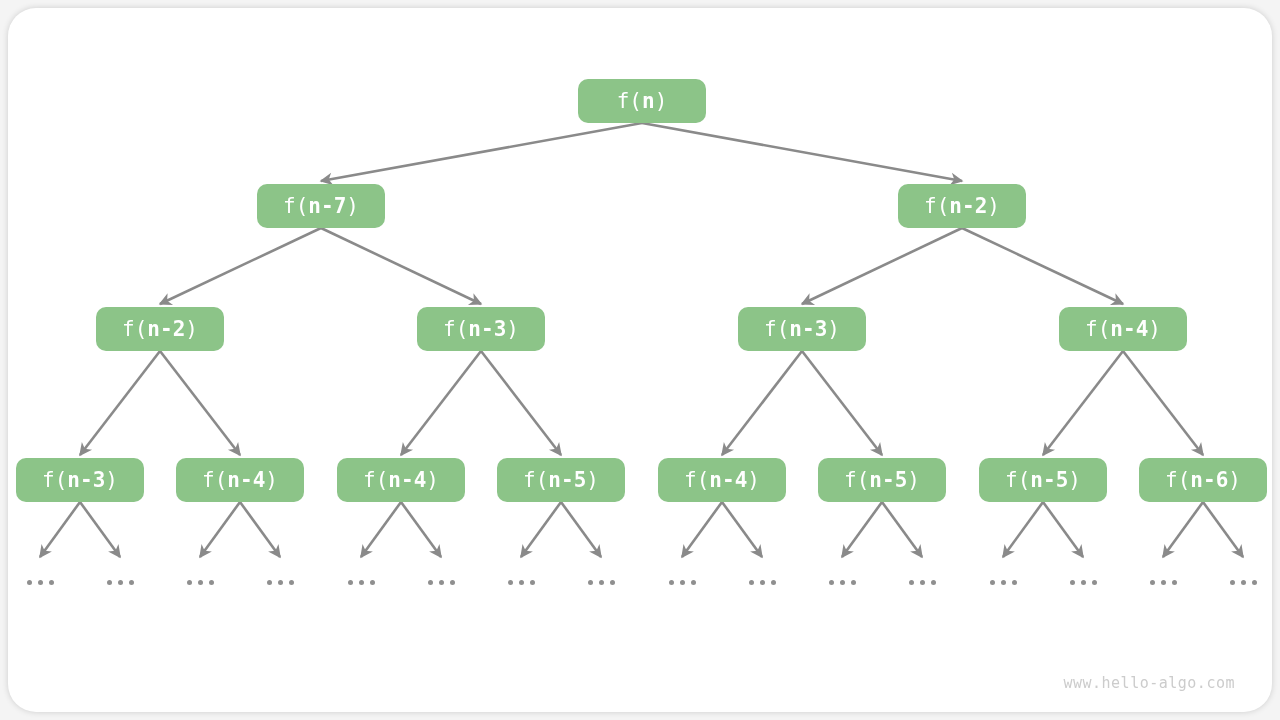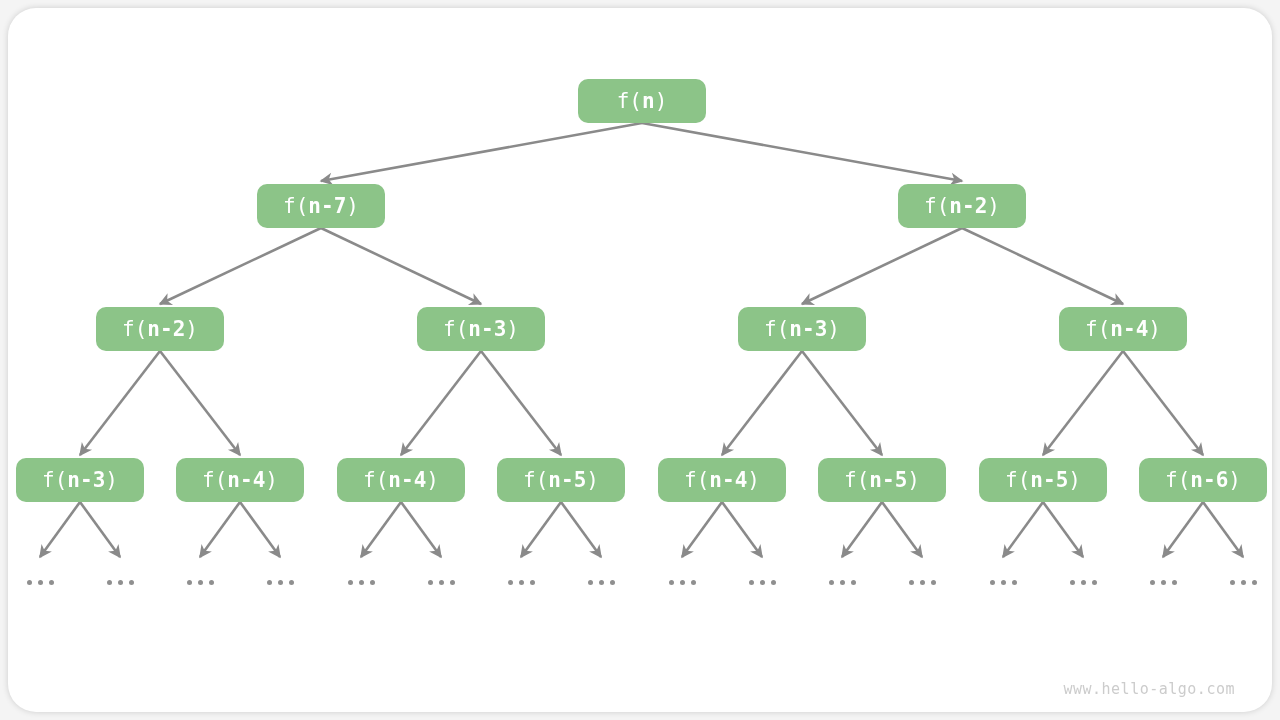--- a/index.html
+++ b/index.html
@@ -59,21 +59,21 @@
   }
   .dots .dot {
     width: 5px;
     height: 5px;
     border-radius: 50%;
     background: var(--dot-color, #8f8f8f);
   }
   .watermark {
     position: absolute;
     right: 45px;
-    bottom: 22px;
+    bottom: 28px;
     font-size: 15px;
     letter-spacing: 0.5px;
     color: var(--wm-color, #cccccc);
   }
 </style>
 </head>
 <body>
 
 <div class="card"></div>
 

